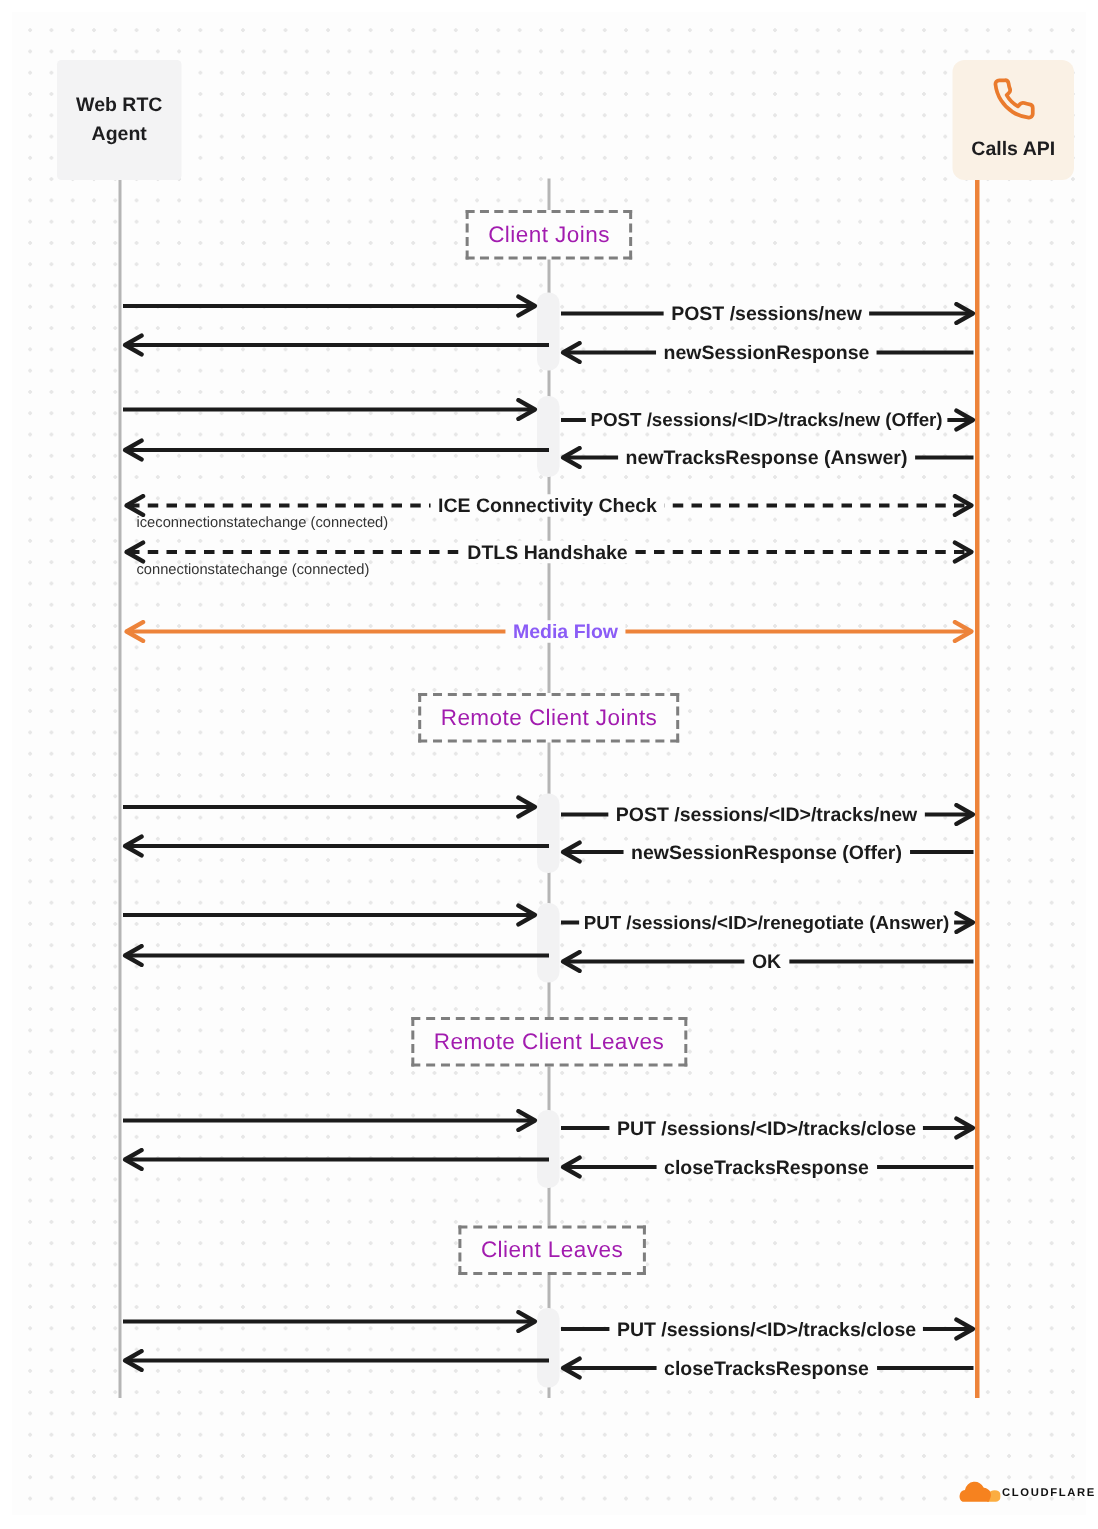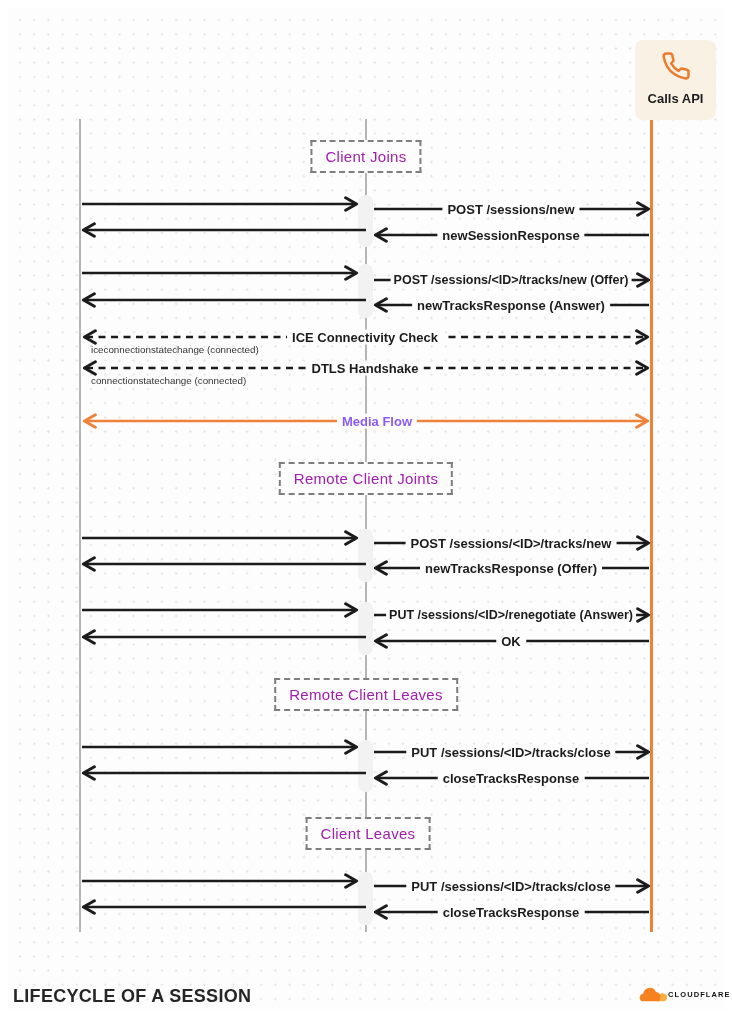--- a/index.html
+++ b/index.html
@@ -159,44 +159,47 @@
   </svg>
 
   <div class="msg-label" style="left:511px;top:209px;">POST /sessions/new</div>
   <div class="msg-label" style="left:511px;top:235px;">newSessionResponse</div>
   <div class="msg-label tight" style="left:511px;top:280px;">POST /sessions/&lt;ID&gt;/tracks/new (Offer)</div>
   <div class="msg-label" style="left:511px;top:305px;">newTracksResponse (Answer)</div>
   <div class="msg-label" style="left:365px;top:337px;">ICE Connectivity Check</div>
   <div class="msg-label" style="left:365px;top:368px;">DTLS Handshake</div>
   <div class="msg-label orange" style="left:365px;top:421px;">Media Flow</div>
   <div class="msg-label" style="left:511px;top:543px;">POST /sessions/&lt;ID&gt;/tracks/new</div>
-  <div class="msg-label" style="left:511px;top:568px;">newTracksResponse (Offer)</div>
+  <div class="msg-label" style="left:511px;top:568px;">newSessionResponse (Offer)</div>
   <div class="msg-label tight" style="left:511px;top:615px;">PUT /sessions/&lt;ID&gt;/renegotiate (Answer)</div>
   <div class="msg-label" style="left:511px;top:641px;">OK</div>
   <div class="msg-label" style="left:511px;top:752px;">PUT /sessions/&lt;ID&gt;/tracks/close</div>
   <div class="msg-label" style="left:511px;top:778px;">closeTracksResponse</div>
   <div class="msg-label" style="left:511px;top:886px;">PUT /sessions/&lt;ID&gt;/tracks/close</div>
   <div class="msg-label" style="left:511px;top:912px;">closeTracksResponse</div>
 
   <div class="event-label" style="left:91px;top:349px;">iceconnectionstatechange (connected)</div>
   <div class="event-label" style="left:91px;top:380px;">connectionstatechange (connected)</div>
 
   <div class="phase" style="left:366px;top:140px;">Client Joins</div>
   <div class="phase" style="left:366px;top:462px;">Remote Client Joints</div>
   <div class="phase" style="left:366px;top:678px;">Remote Client Leaves</div>
   <div class="phase" style="left:368px;top:817px;">Client Leaves</div>
 
+  <div class="actor" style="left:38px;width:83px;">
+    <div>Web RTC</div>
+    <div>Agent</div>
+  </div>
   <div class="actor calls" style="left:611px;width:81px;margin-left:24px;">
     <svg width="30" height="30" viewBox="0 0 24 24">
       <path d="M22 16.92v3a2 2 0 0 1-2.18 2 19.79 19.79 0 0 1-8.63-3.07 19.5 19.5 0 0 1-6-6 19.79 19.79 0 0 1-3.07-8.67A2 2 0 0 1 4.11 2h3a2 2 0 0 1 2 1.72 12.84 12.84 0 0 0 .7 2.81 2 2 0 0 1-.45 2.11L8.09 9.91a16 16 0 0 0 6 6l1.27-1.27a2 2 0 0 1 2.11-.45 12.84 12.84 0 0 0 2.81.7A2 2 0 0 1 22 16.92z" fill="none" stroke="#EA7B2D" stroke-width="2" stroke-linecap="round" stroke-linejoin="round"></path>
     </svg>
     <div class="calls-label">Calls API</div>
   </div>
 
-  <div class="page-title">LIFECYCLE OF A SESSION</div>
   <div class="cf-logo">
     <svg width="30" height="20" viewBox="0 0 100 52">
       <path fill="#FBAD41" d="M70 50 h20 a13 13 0 0 0 2-25 a18 18 0 0 0-22 10 z"></path>
       <path fill="#F6821F" d="M16 50 h58 l4-10 a16 16 0 0 0-15-21 a22 22 0 0 0-42 5 a14 14 0 0 0-5 26 z"></path>
     </svg>
     <span class="cf-word">CLOUDFLARE</span>
   </div>
 </div>
 
 </body></html>

